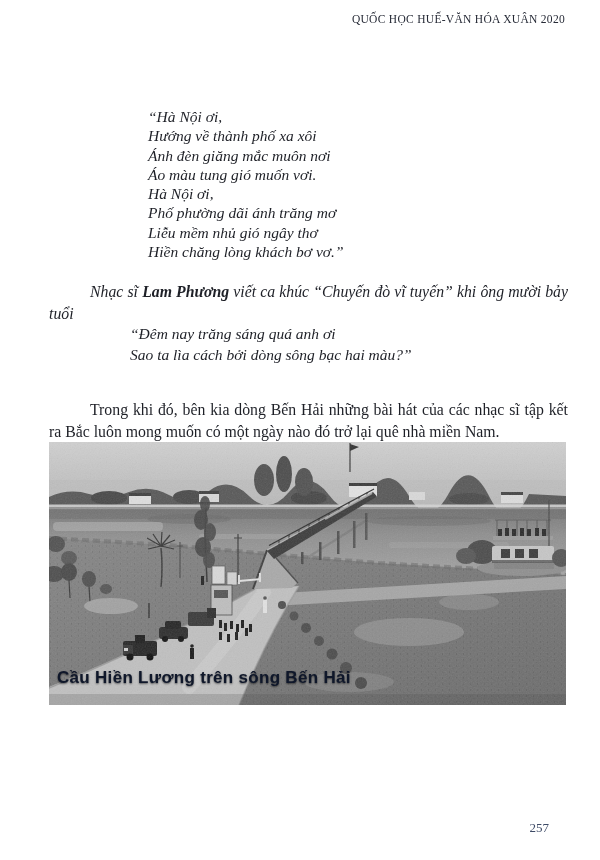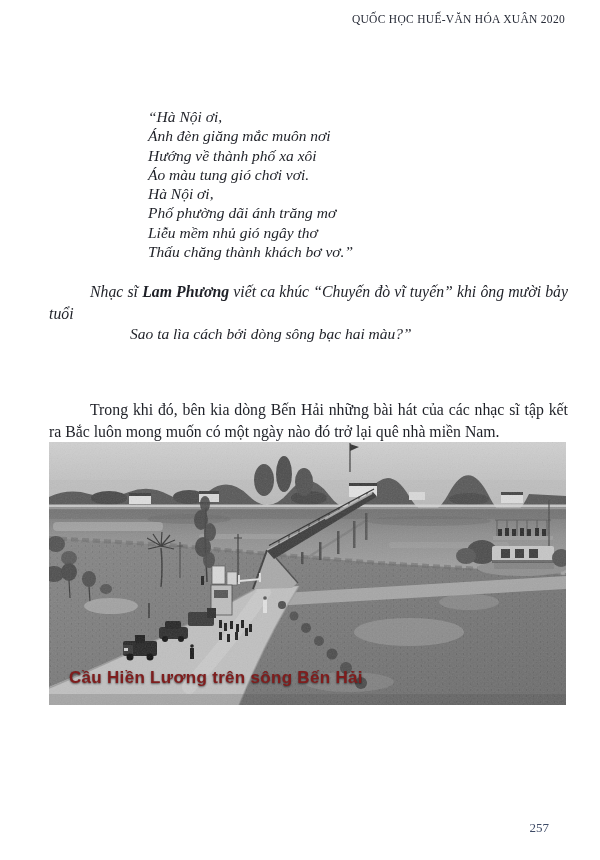--- a/index.html
+++ b/index.html
@@ -36,56 +36,57 @@
   .para-1{top:281px;font-style:italic;}
   .para-2{top:378px;margin-top:21px;}
   .para b{font-weight:700;}
   .photo{
     position:absolute;left:49px;top:442px;
     width:517px;height:263px;margin:0;
     background:#9a9a9a;overflow:hidden;
   }
   .photo svg{display:block;width:517px;height:263px;}
   .photo-caption{
-    position:absolute;left:20px;top:226px;
+    position:absolute;left:8px;top:226px;
     font-family:"Liberation Sans","DejaVu Sans",sans-serif;
     font-weight:700;font-size:17px;letter-spacing:.3px;
-    color:#7f1d1d;
+    color:#0f172a;
     text-shadow:0 1px 2px rgba(0,0,0,.55);
     white-space:nowrap;
   }
   .page-number{
     position:absolute;top:820px;right:51px;
     font-size:13px;color:#3d4a66;
   }
 </style>
 </head>
 <body>
 
 <div class="page">
 
   <div class="running-header">QUỐC HỌC HUẾ-VĂN HÓA XUÂN 2020</div>
 
 
   <div class="poem poem-1">
     <div class="poem-line">“Hà Nội ơi,</div>
+    <div class="poem-line">Hướng về thành phố xa xôi</div>
     <div class="poem-line">Ánh đèn giăng mắc muôn nơi</div>
-    <div class="poem-line">Hướng về thành phố xa xôi</div>
-    <div class="poem-line">Áo màu tung gió chơi vơi.</div>
+    <div class="poem-line">Áo màu tung gió muốn vơi.</div>
     <div class="poem-line">Hà Nội ơi,</div>
     <div class="poem-line">Phố phường dãi ánh trăng mơ</div>
     <div class="poem-line">Liễu mềm nhủ gió ngây thơ</div>
-    <div class="poem-line">Thấu chăng thành khách bơ vơ.”</div>
+    <div class="poem-line">Hiền chăng lòng khách bơ vơ.”</div>
   </div>
 
   <p class="para para-1">
     <span>Nhạc sĩ </span><b>Lam Phương</b><span> viết ca khúc “Chuyến đò vĩ tuyến” khi ông mười bảy tuổi</span>
   </p>
 
   <div class="poem poem-2">
+    <div class="poem-line">“Đêm nay trăng sáng quá anh ơi</div>
     <div class="poem-line">Sao ta lìa cách bởi dòng sông bạc hai màu?”</div>
   </div>
 
   <p class="para para-2">Trong khi đó, bên kia dòng Bến Hải những bài hát của các nhạc sĩ tập kết ra Bắc luôn mong muốn có một ngày nào đó trở lại quê nhà miền Nam.</p>
 
   <figure class="photo">
     <svg viewBox="0 0 517 263" aria-hidden="true">
       <defs>
         <linearGradient id="skyGrad" x1="0" y1="0" x2="0" y2="1">
           <stop offset="0" stop-color="#d0d0d0"></stop>

